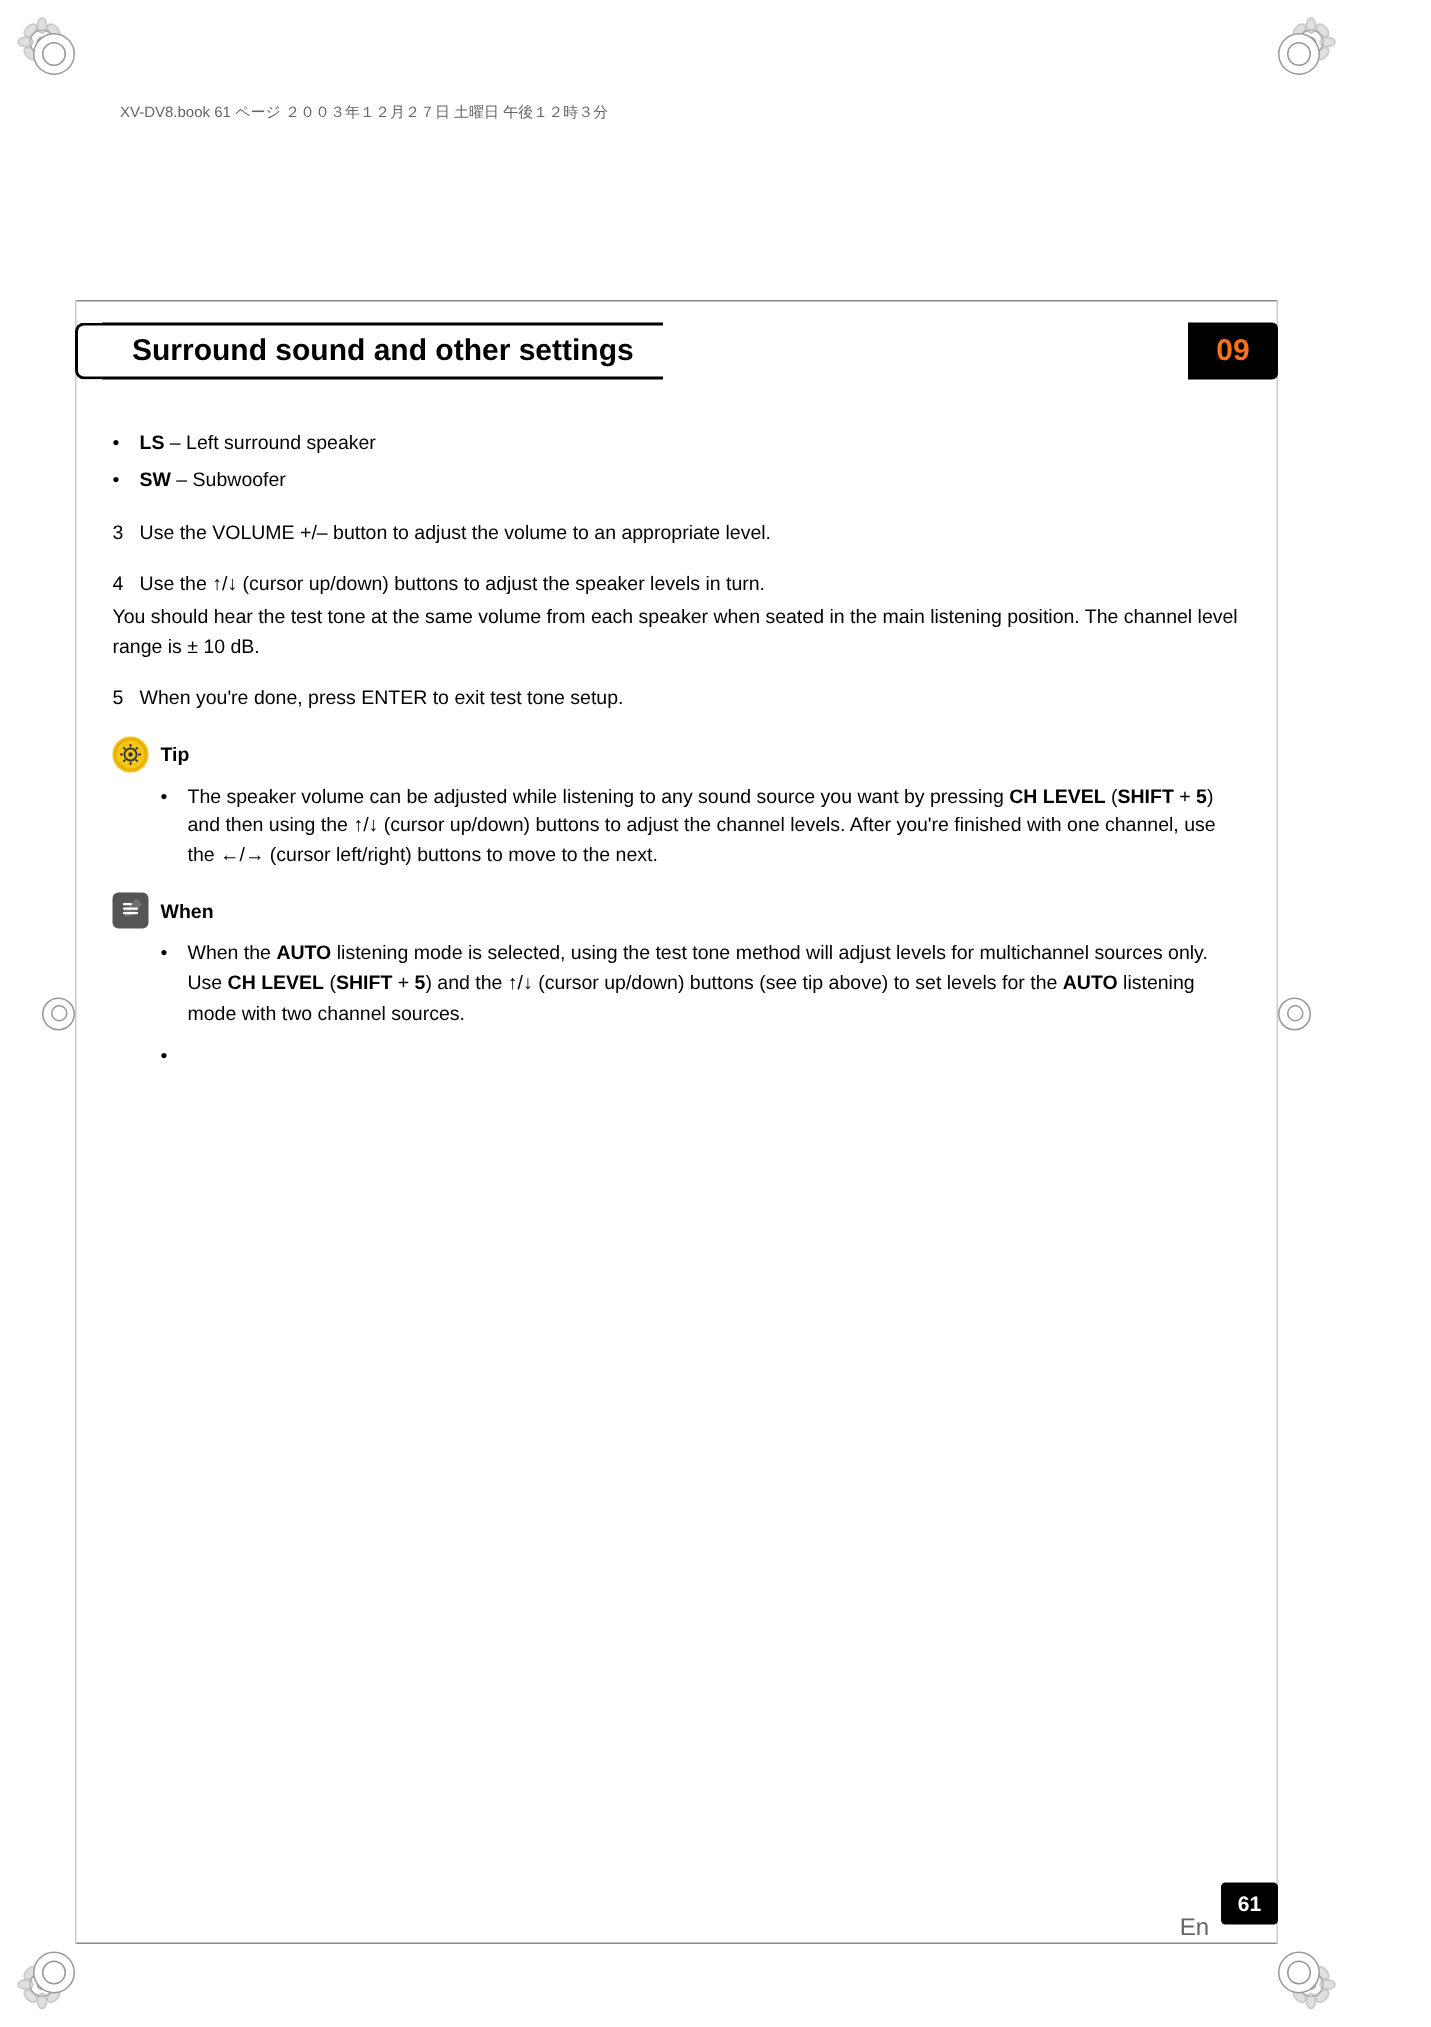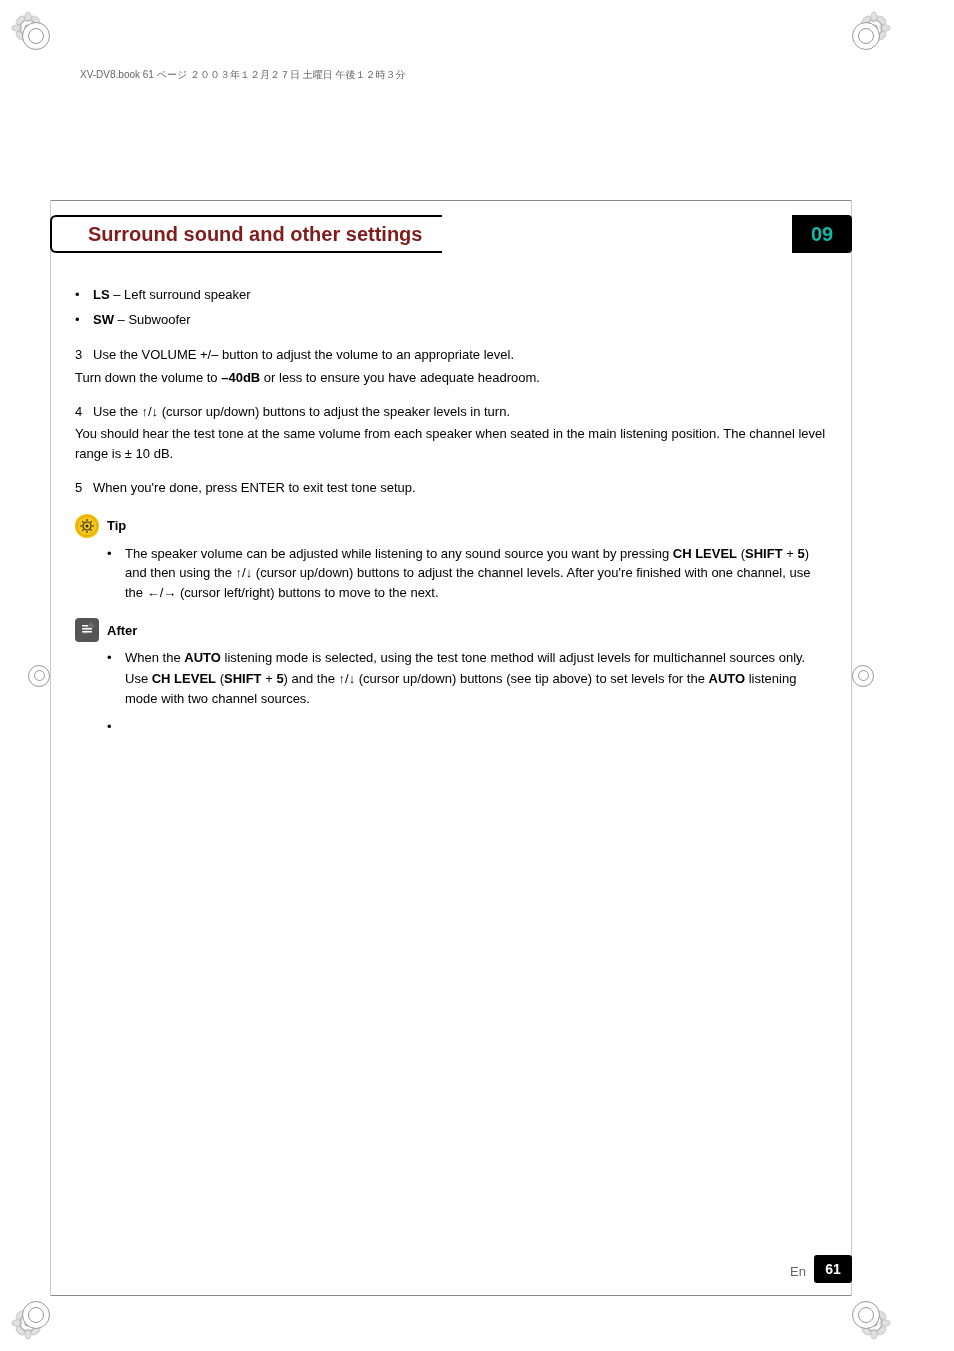--- a/index.html
+++ b/index.html
@@ -88,35 +88,35 @@
       border-bottom: 2px solid #000;
       padding: 0 20px;
       display: flex;
       align-items: center;
       background: white;
     }
 
     .title-text {
       font-size: 20px;
       font-weight: bold;
-      color: #7f1d1d;
+      color: #000000;
       white-space: nowrap;
     }
 
     .title-right-connector {
       height: 38px;
       border-top: 2px solid #000;
       border-bottom: 2px solid #000;
       flex: 1;
       position: relative;
     }
 
     .chapter-box {
       background: #000;
-      color: #14b8a6;
+      color: #f97316;
       font-size: 20px;
       font-weight: bold;
       padding: 4px 14px;
       height: 38px;
       display: flex;
       align-items: center;
       border-radius: 0 4px 4px 0;
       min-width: 60px;
       justify-content: center;
     }
@@ -248,23 +248,23 @@
       display: flex;
       align-items: center;
       justify-content: center;
       font-size: 14px;
       font-weight: bold;
       border-radius: 3px;
     }
 
     .page-lang {
       position: absolute;
-      bottom: 72px;
+      bottom: 56px;
       right: 96px;
-      font-size: 13px;
+      font-size: 16px;
       color: #666;
     }
 
     
     .corner-deco {
       position: absolute;
       width: 40px;
       height: 40px;
     }
     .corner-deco svg {
@@ -441,21 +441,20 @@
         <span><strong>LS</strong> – Left surround speaker</span>
       </div>
       <div class="bullet-item">
         <span class="bullet-dot">•</span>
         <span><strong>SW</strong> – Subwoofer</span>
       </div>
     </div>
 
     <div class="step">
       <div class="step-heading">3&nbsp;&nbsp;&nbsp;Use the VOLUME +/– button to adjust the volume to an appropriate level.</div>
-      <div class="step-body">Turn down the volume to <strong>–40dB</strong> or less to ensure you have adequate headroom.</div>
     </div>
 
     <div class="step">
       <div class="step-heading">4&nbsp;&nbsp;&nbsp;Use the ↑/↓ (cursor up/down) buttons to adjust the speaker levels in turn.</div>
       <div class="step-body">You should hear the test tone at the same volume from each speaker when seated in the main listening position. The channel level range is ± 10 dB.</div>
     </div>
 
     <div class="step">
       <div class="step-heading">5&nbsp;&nbsp;&nbsp;When you're done, press ENTER to exit test tone setup.</div>
     </div>
@@ -495,21 +494,21 @@
         <div class="note-icon">
           <svg width="22" height="22" viewBox="0 0 22 22" xmlns="http://www.w3.org/2000/svg">
             <rect x="1" y="1" width="20" height="20" rx="3" ry="3" fill="#555"></rect>
 
             <rect x="6" y="9" width="10" height="1.5" fill="white" rx="0.5"></rect>
             <rect x="6" y="12" width="10" height="1.5" fill="white" rx="0.5"></rect>
             <rect x="6" y="6" width="6" height="1.5" fill="white" rx="0.5"></rect>
             <polygon points="15,3 19,7 11,15 7,15 7,11" fill="white" opacity="0.15"></polygon>
           </svg>
         </div>
-        <span class="note-label">After</span>
+        <span class="note-label">When</span>
       </div>
       <div class="note-content">
         <div class="note-bullet">
           <span class="bullet-dot">•</span>
           <span>When the <strong>AUTO</strong> listening mode is selected, using the test tone method will adjust levels for multichannel sources only. Use <strong>CH LEVEL</strong> (<strong>SHIFT</strong> + <strong>5</strong>) and the ↑/↓ (cursor up/down) buttons (see tip above) to set levels for the <strong>AUTO</strong> listening mode with two channel sources.</span>
         </div>
         <div class="note-bullet">
           <span class="bullet-dot">•</span>
         </div>
       </div>

